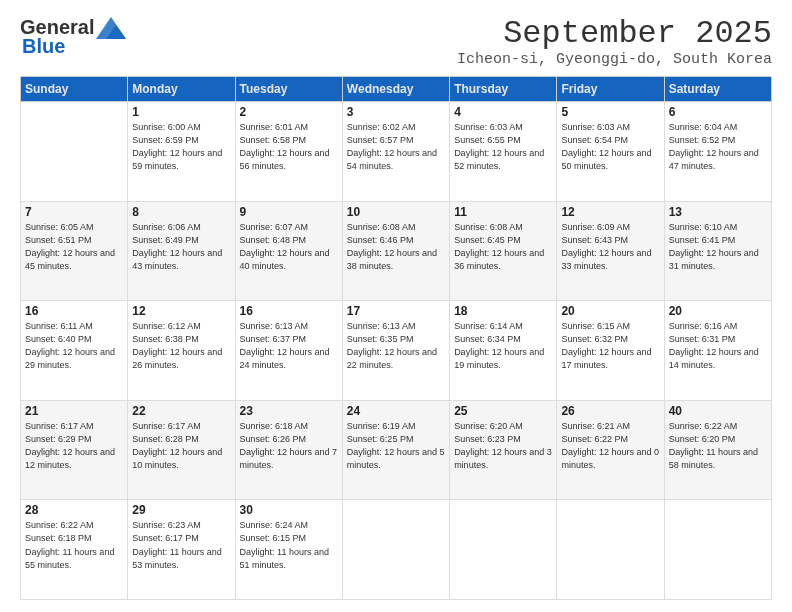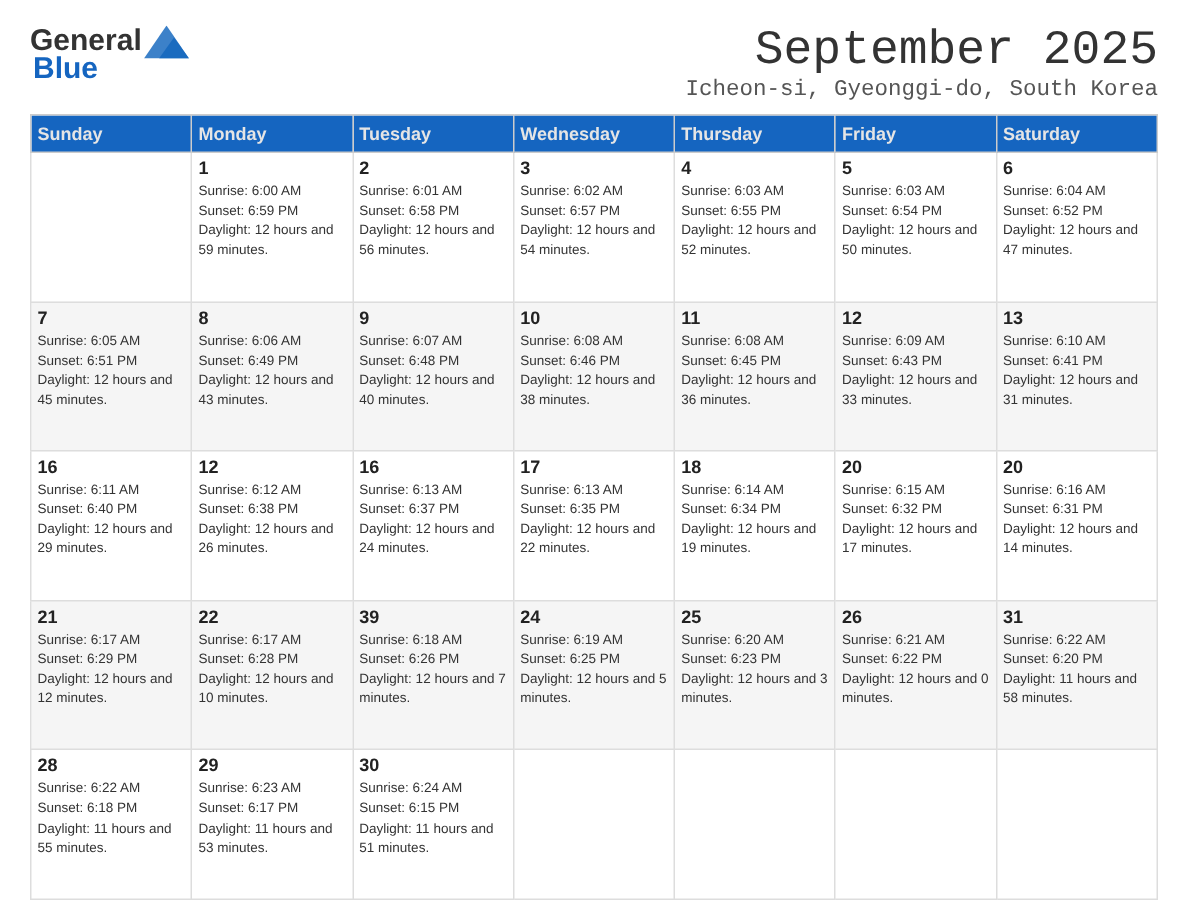--- a/index.html
+++ b/index.html
@@ -210,37 +210,37 @@
         <tr class="row-shaded">
           <td>
             <div class="day-num">21</div>
             <div class="day-detail">Sunrise: 6:17 AM<br>Sunset: 6:29 PM<br>Daylight: 12 hours and 12 minutes.</div>
           </td>
           <td>
             <div class="day-num">22</div>
             <div class="day-detail">Sunrise: 6:17 AM<br>Sunset: 6:28 PM<br>Daylight: 12 hours and 10 minutes.</div>
           </td>
           <td>
-            <div class="day-num">39</div>
+            <div class="day-num">23</div>
             <div class="day-detail">Sunrise: 6:18 AM<br>Sunset: 6:26 PM<br>Daylight: 12 hours and 7 minutes.</div>
           </td>
           <td>
             <div class="day-num">24</div>
             <div class="day-detail">Sunrise: 6:19 AM<br>Sunset: 6:25 PM<br>Daylight: 12 hours and 5 minutes.</div>
           </td>
           <td>
             <div class="day-num">25</div>
             <div class="day-detail">Sunrise: 6:20 AM<br>Sunset: 6:23 PM<br>Daylight: 12 hours and 3 minutes.</div>
           </td>
           <td>
             <div class="day-num">26</div>
             <div class="day-detail">Sunrise: 6:21 AM<br>Sunset: 6:22 PM<br>Daylight: 12 hours and 0 minutes.</div>
           </td>
           <td>
-            <div class="day-num">31</div>
+            <div class="day-num">40</div>
             <div class="day-detail">Sunrise: 6:22 AM<br>Sunset: 6:20 PM<br>Daylight: 11 hours and 58 minutes.</div>
           </td>
         </tr>
         <tr class="row-white">
           <td>
             <div class="day-num">28</div>
             <div class="day-detail">Sunrise: 6:22 AM<br>Sunset: 6:18 PM<br>Daylight: 11 hours and 55 minutes.</div>
           </td>
           <td>
             <div class="day-num">29</div>

